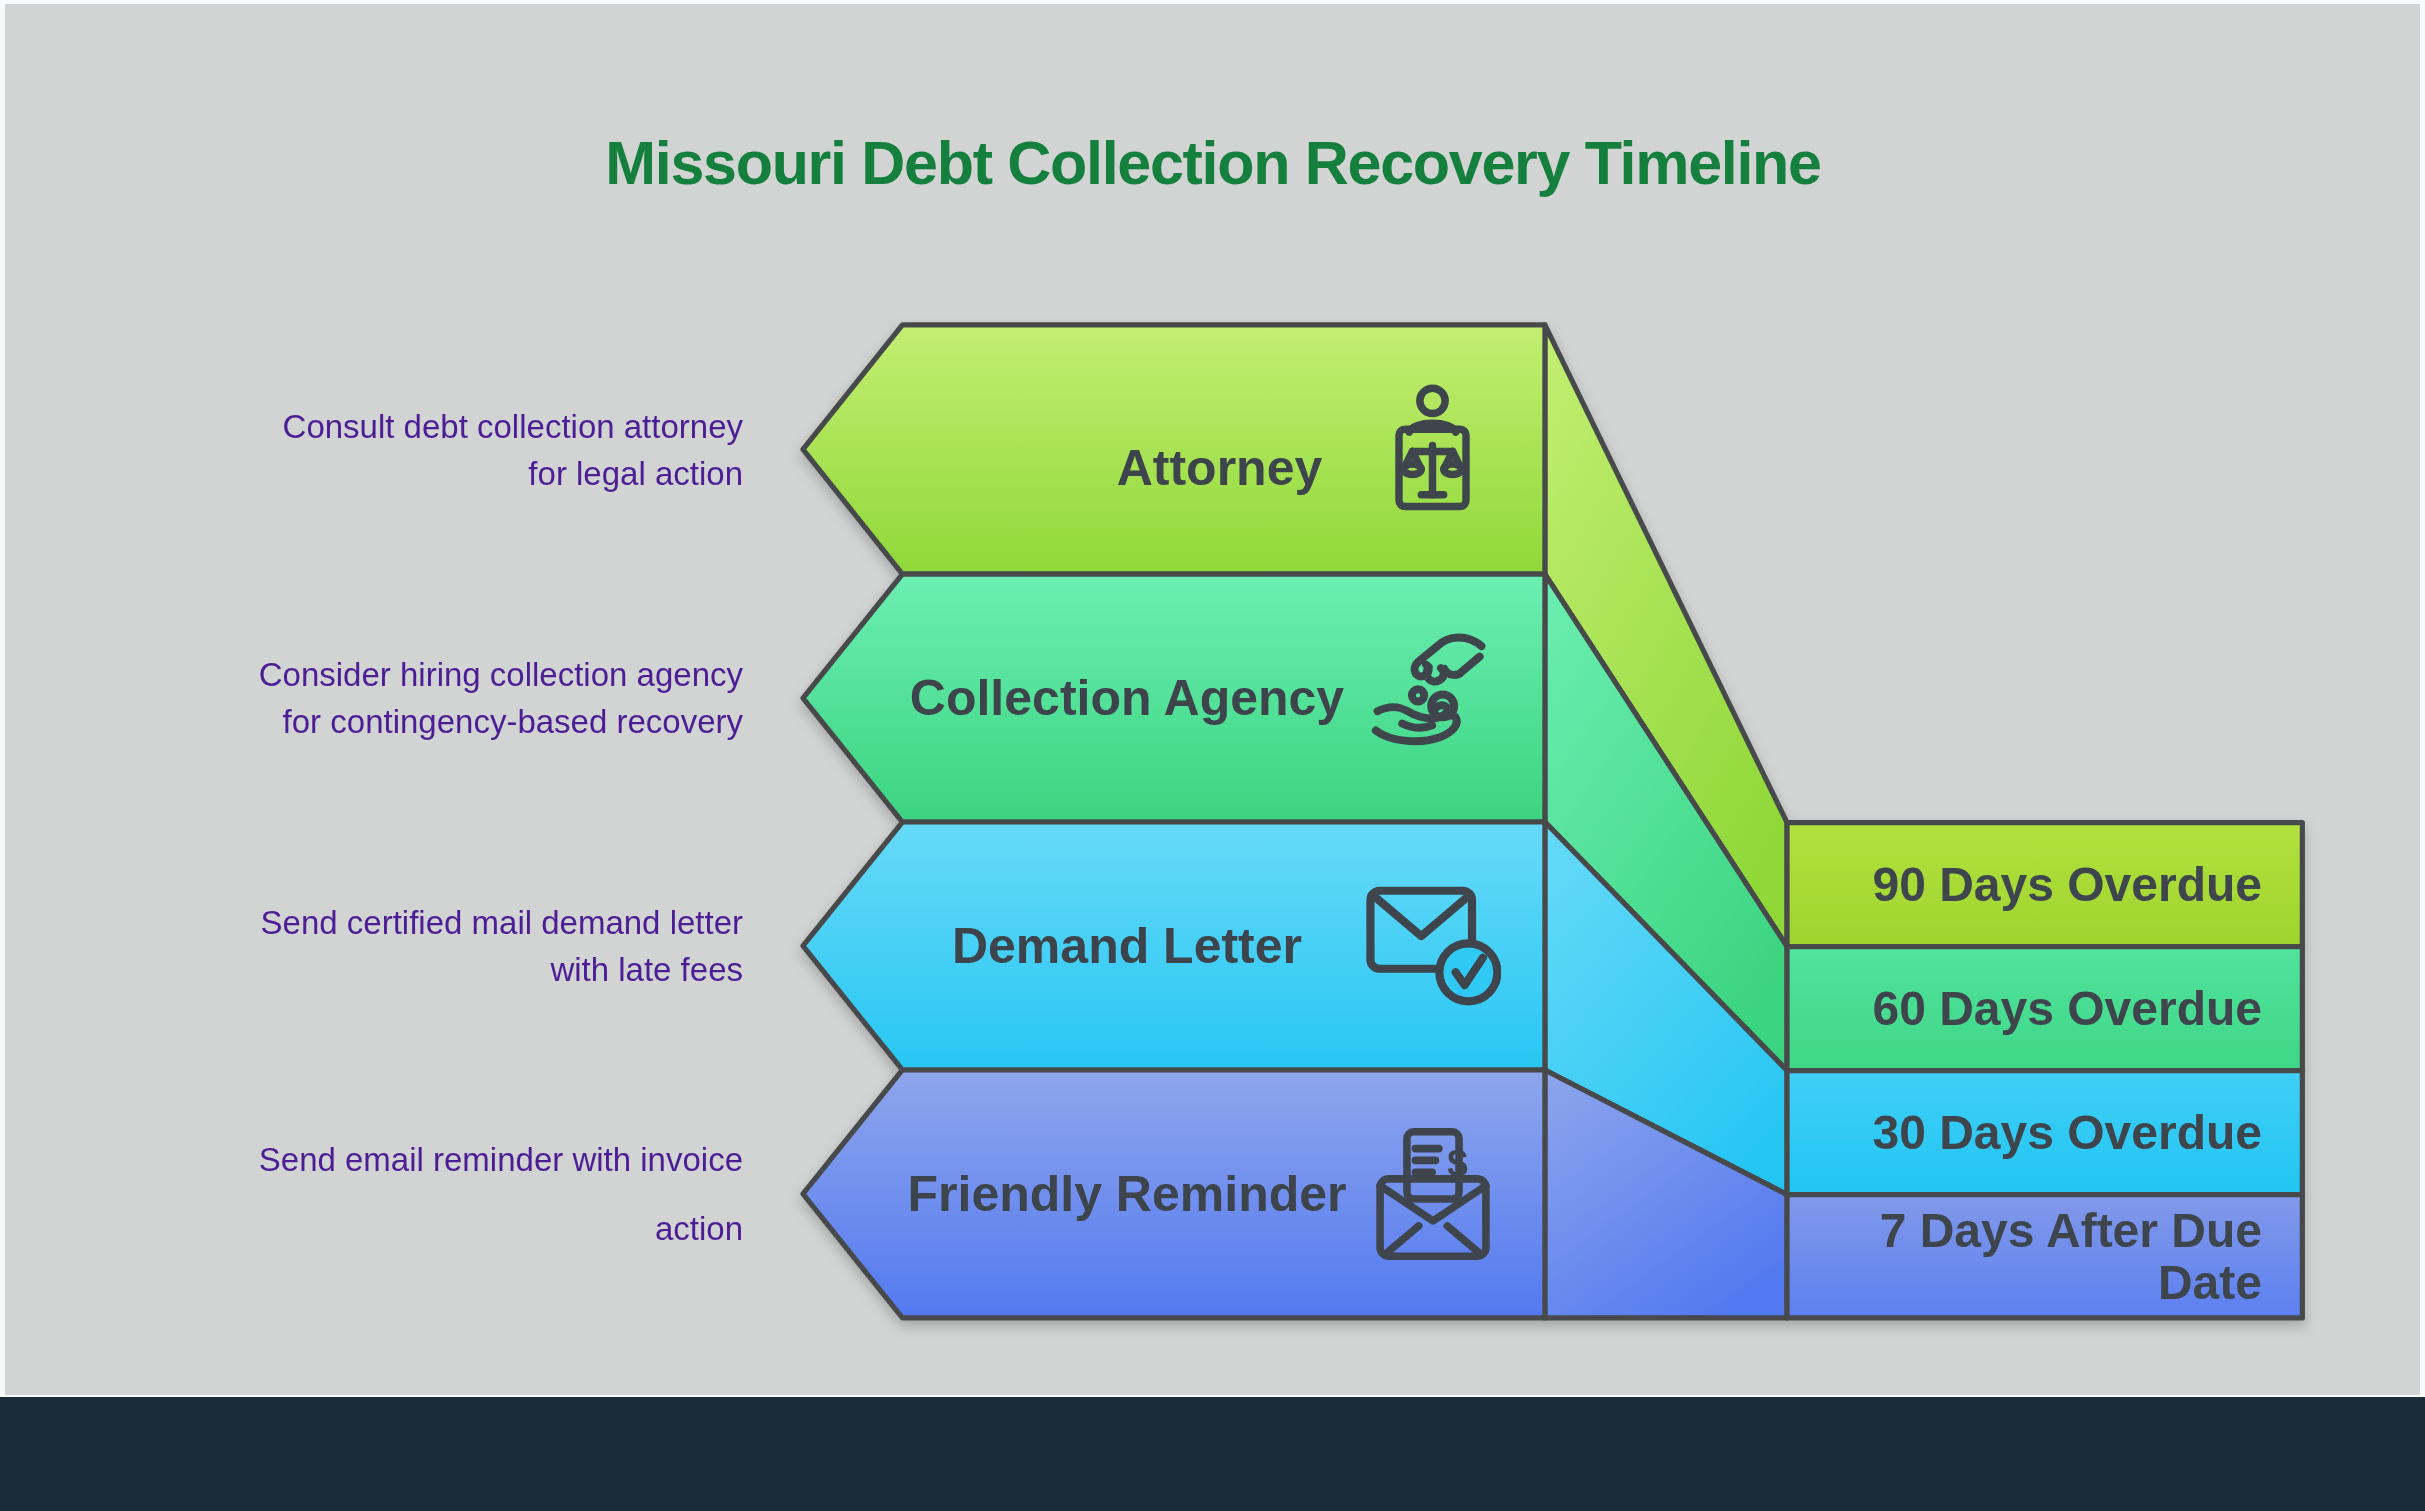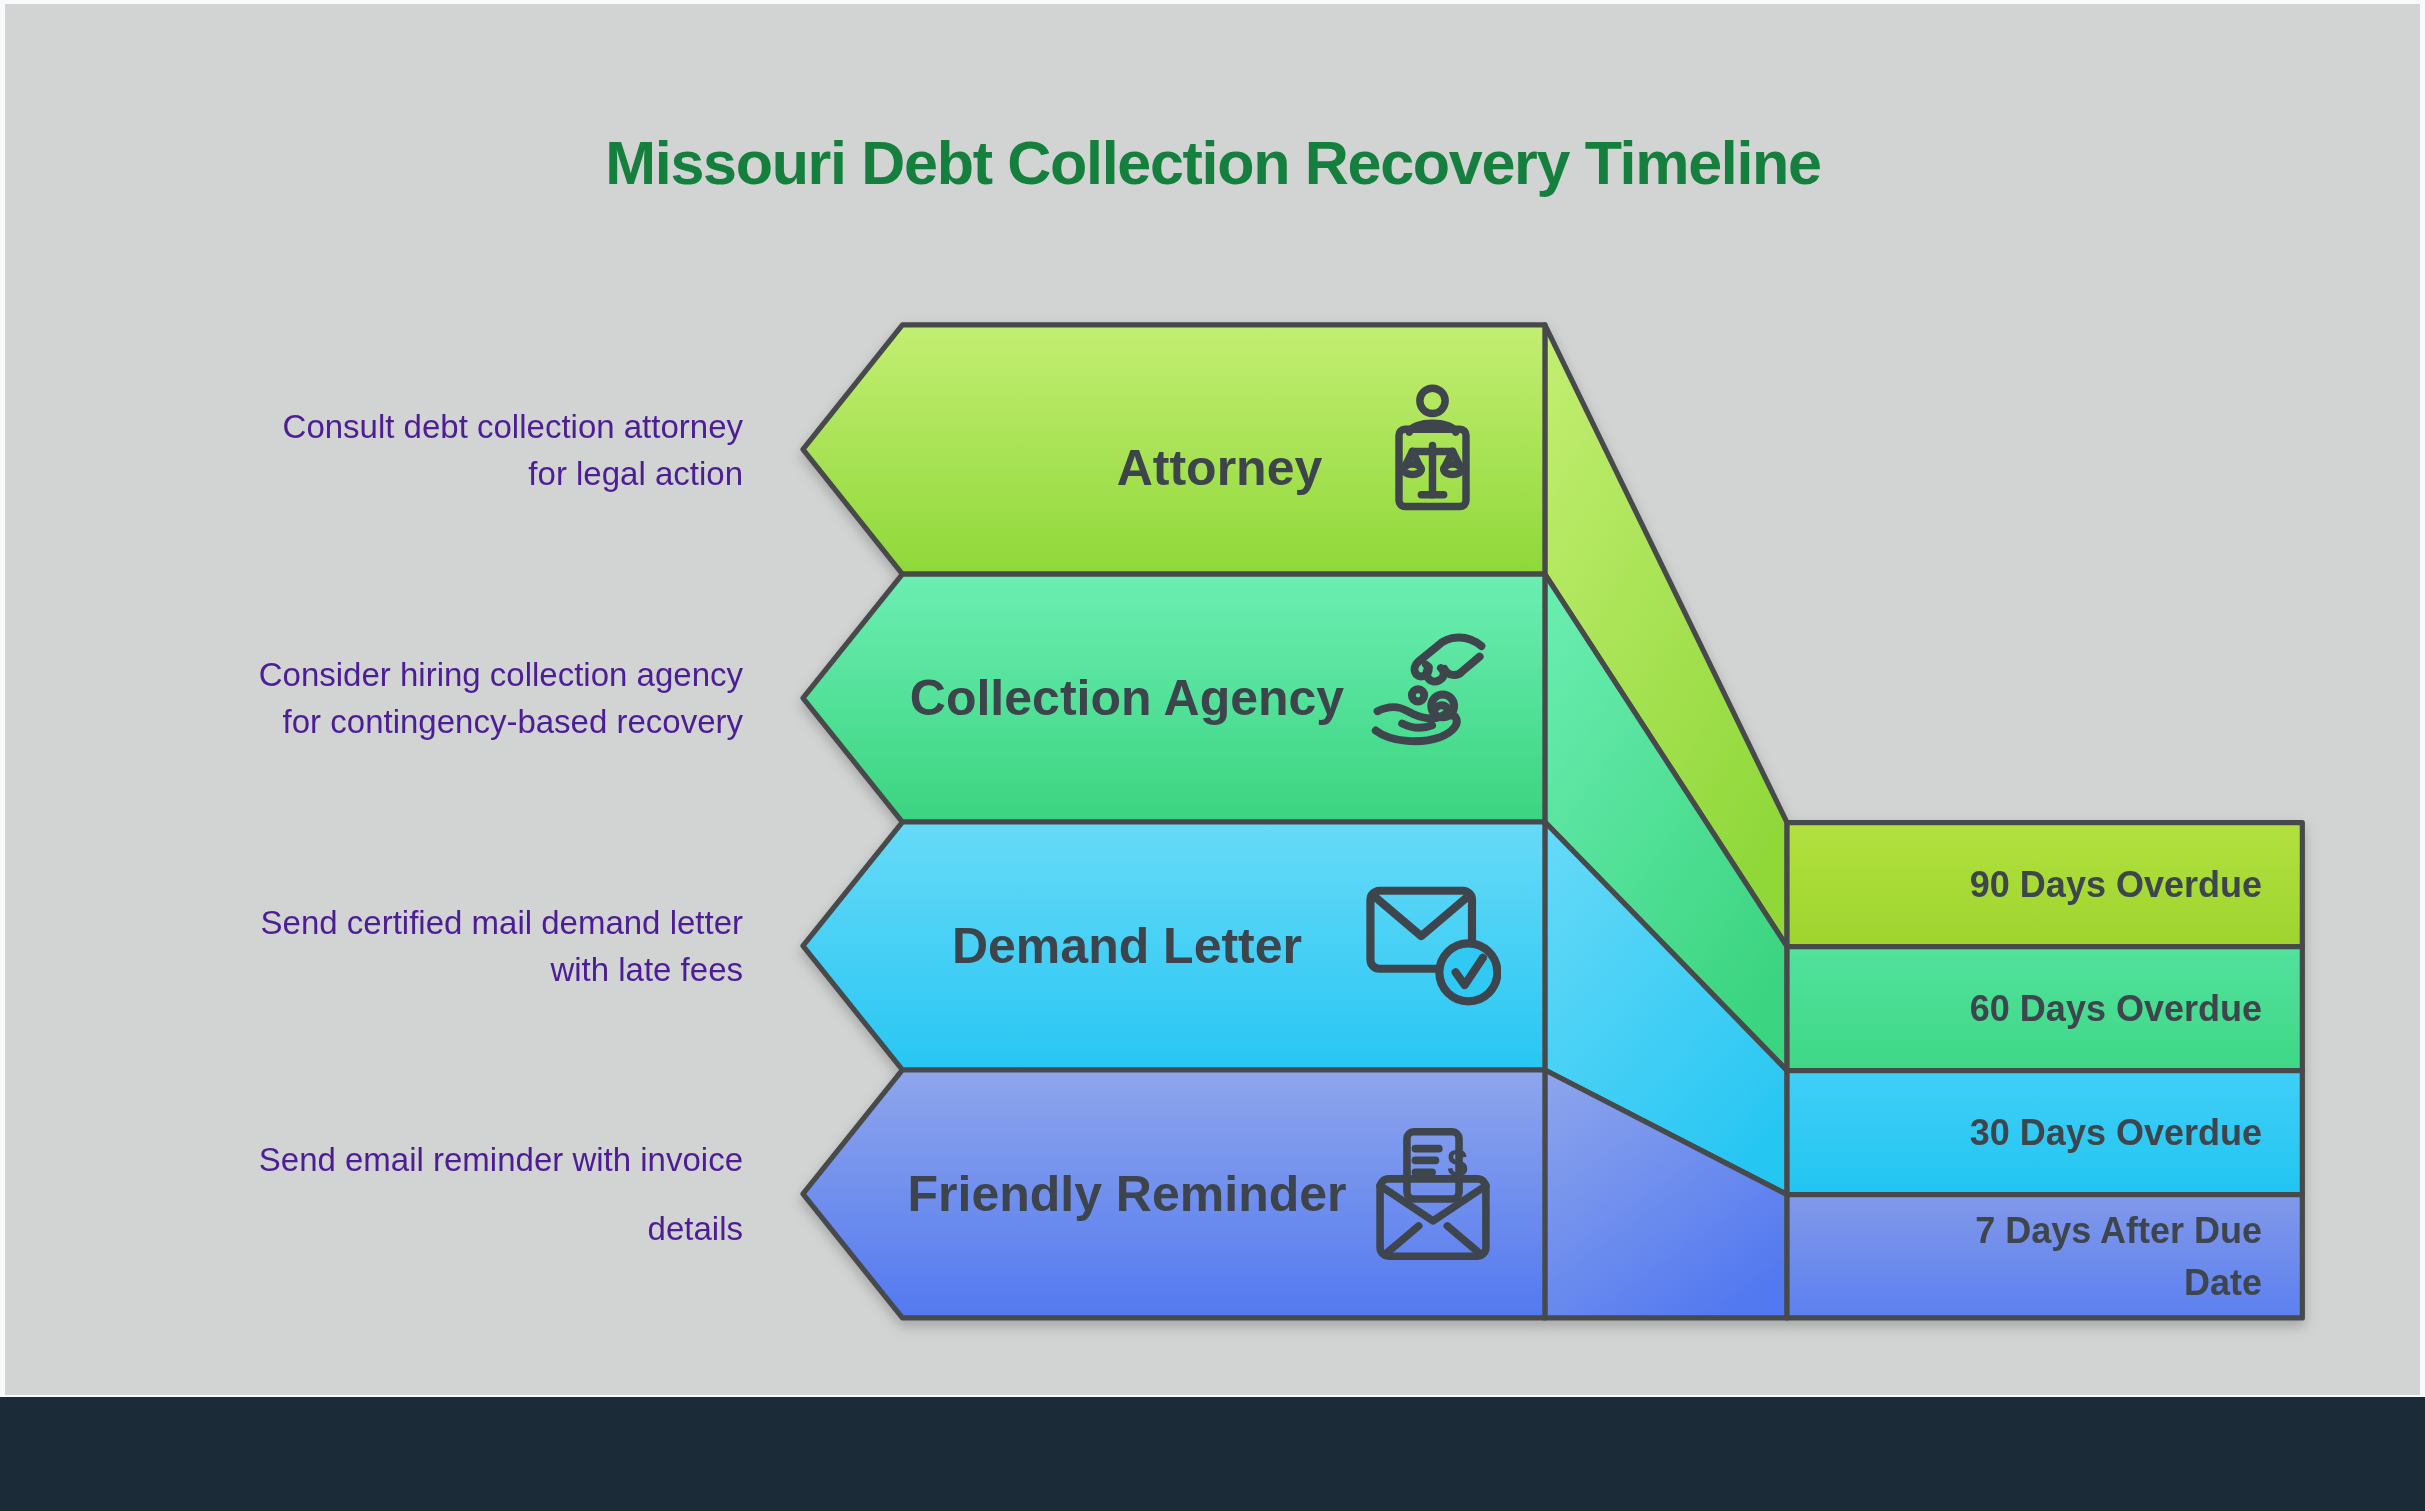--- a/index.html
+++ b/index.html
@@ -39,21 +39,21 @@
   }
   .banner-text.pad-x{padding-left:185px;margin-top:37px;}
   .banner-icon{
     width:161px;margin-right:32px;
     display:flex;justify-content:center;align-items:center;
   }
   .icon-stroke{fill:none;stroke:#3e454c;stroke-linecap:round;stroke-linejoin:round;}
   .box-label{
     position:absolute;left:1787px;width:475px;
     display:flex;flex-direction:column;justify-content:center;align-items:flex-end;
-    text-align:right;font-size:36px;font-weight:bold;color:#3e454c;line-height:52px;
+    text-align:right;font-size:48px;font-weight:bold;color:#3e454c;line-height:52px;
   }
   .line{display:block;}
 </style>
 </head>
 <body>
 
 <div class="canvas"></div>
 <div class="footer-bar"></div>
 
 <div class="title">Missouri Debt Collection Recovery Timeline</div>
@@ -139,21 +139,21 @@
 <div class="desc" style="top:574px;height:248px;">
   <span class="line">Consider hiring collection agency</span>
   <span class="line">for contingency-based recovery</span>
 </div>
 <div class="desc" style="top:822px;height:248px;">
   <span class="line">Send certified mail demand letter</span>
   <span class="line">with late fees</span>
 </div>
 <div class="desc" style="top:1070px;height:248px;gap:22px;">
   <span class="line">Send email reminder with invoice</span>
-  <span class="line">details</span>
+  <span class="line">action</span>
 </div>
 
 <div class="banner-content" style="top:325px;height:249px;">
   <div class="banner-text pad-x">
     <span class="line">Attorney</span>
   </div>
   <div class="banner-icon">
     <svg width="97" height="134" viewBox="0 0 130 180">
       <g class="icon-stroke" stroke-width="10">
         <circle cx="65" cy="24" r="17"></circle>

